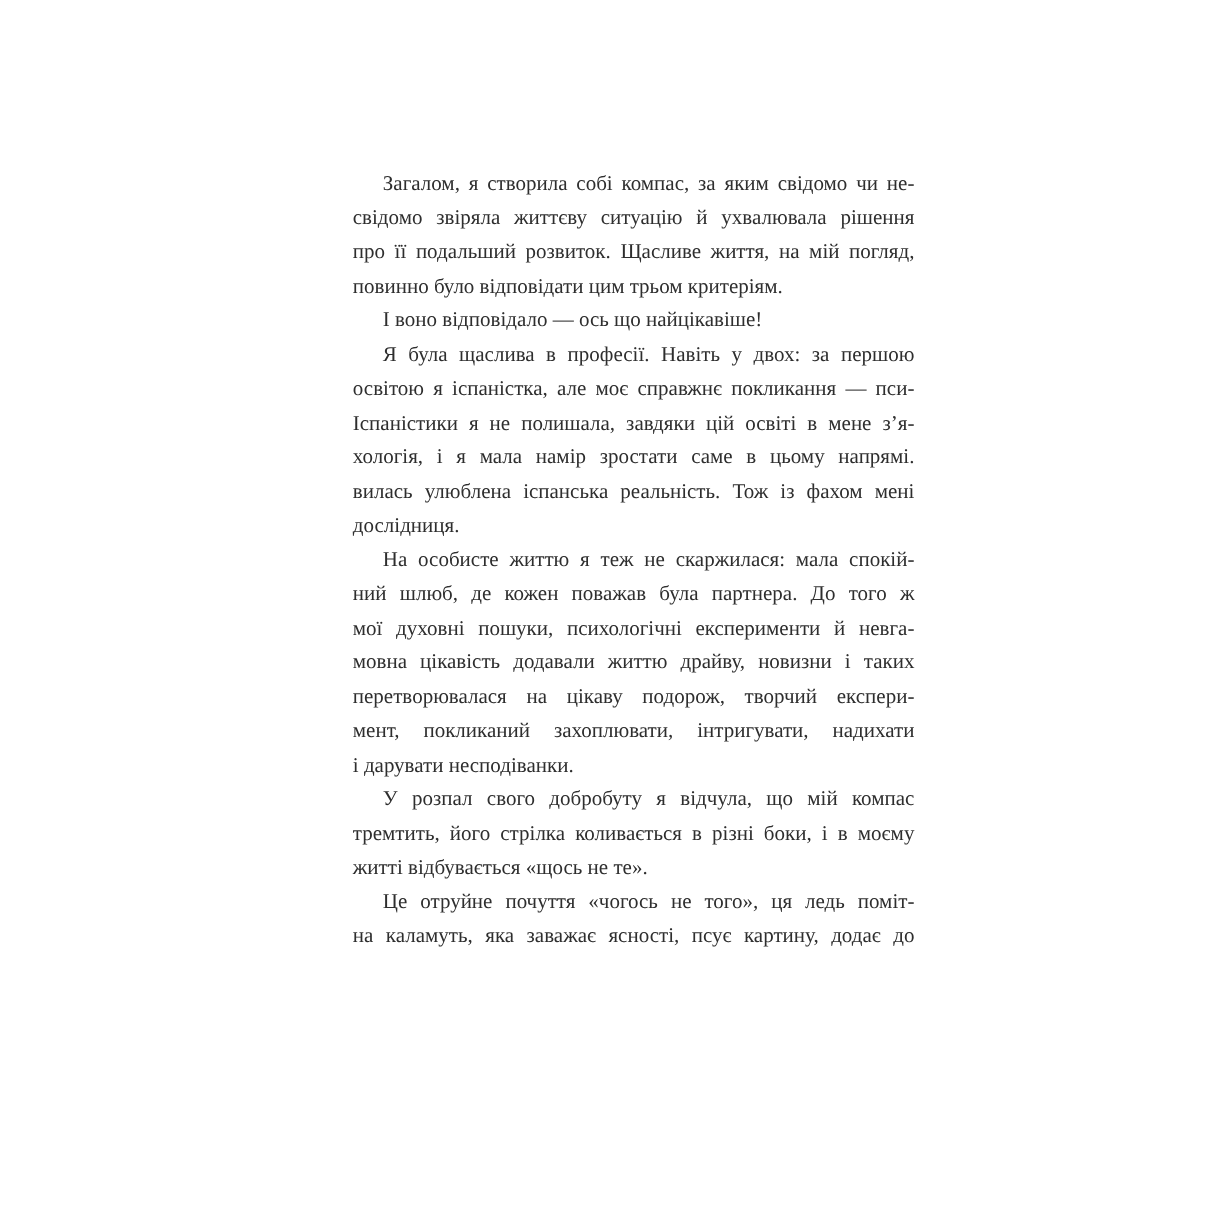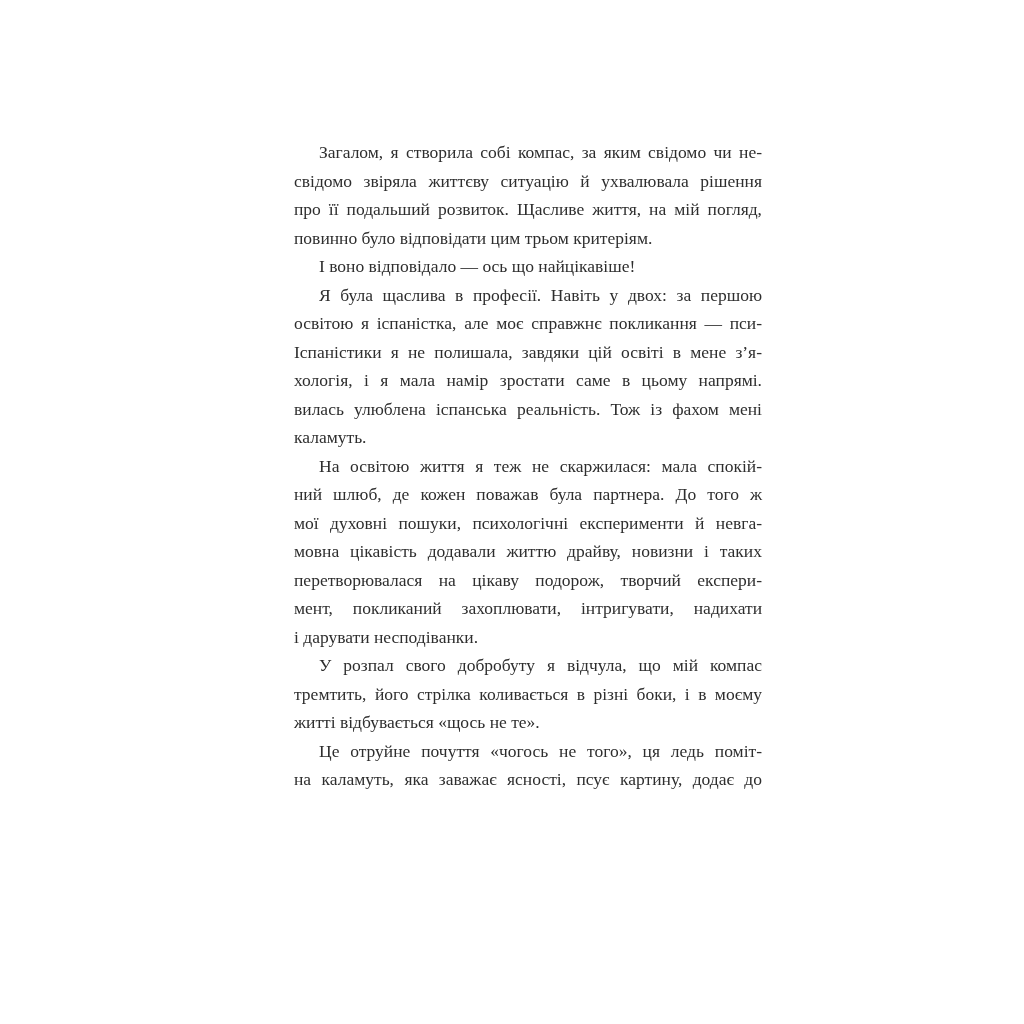--- a/index.html
+++ b/index.html
@@ -63,24 +63,24 @@
       </div>
       <div class="paragraph">
         <div class="line para-first para-last">І воно відповідало — ось що найцікавіше!</div>
       </div>
       <div class="paragraph">
         <div class="line para-first">Я була щаслива в професії. Навіть у двох: за першою</div>
         <div class="line">освітою я іспаністка, але моє справжнє покликання — пси-</div>
         <div class="line">Іспаністики я не полишала, завдяки цій освіті в мене з’я-</div>
         <div class="line">хологія, і я мала намір зростати саме в цьому напрямі.</div>
         <div class="line">вилась улюблена іспанська реальність. Тож із фахом мені</div>
-        <div class="line para-last">каламуть.</div>
+        <div class="line para-last">дослідниця.</div>
       </div>
       <div class="paragraph">
-        <div class="line para-first">На освітою життя я теж не скаржилася: мала спокій-</div>
+        <div class="line para-first">На особисте життю я теж не скаржилася: мала спокій-</div>
         <div class="line">ний шлюб, де кожен поважав була партнера. До того ж</div>
         <div class="line">мої духовні пошуки, психологічні експерименти й невга-</div>
         <div class="line">мовна цікавість додавали життю драйву, новизни і таких</div>
         <div class="line">перетворювалася на цікаву подорож, творчий експери-</div>
         <div class="line">мент, покликаний захоплювати, інтригувати, надихати</div>
         <div class="line para-last">і дарувати несподіванки.</div>
       </div>
       <div class="paragraph">
         <div class="line para-first">У розпал свого добробуту я відчула, що мій компас</div>
         <div class="line">тремтить, його стрілка коливається в різні боки, і в моєму</div>

